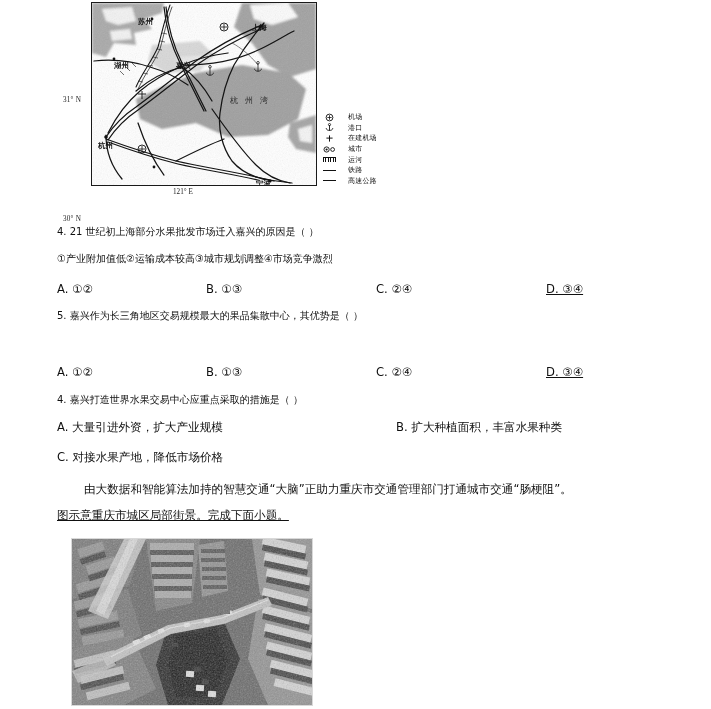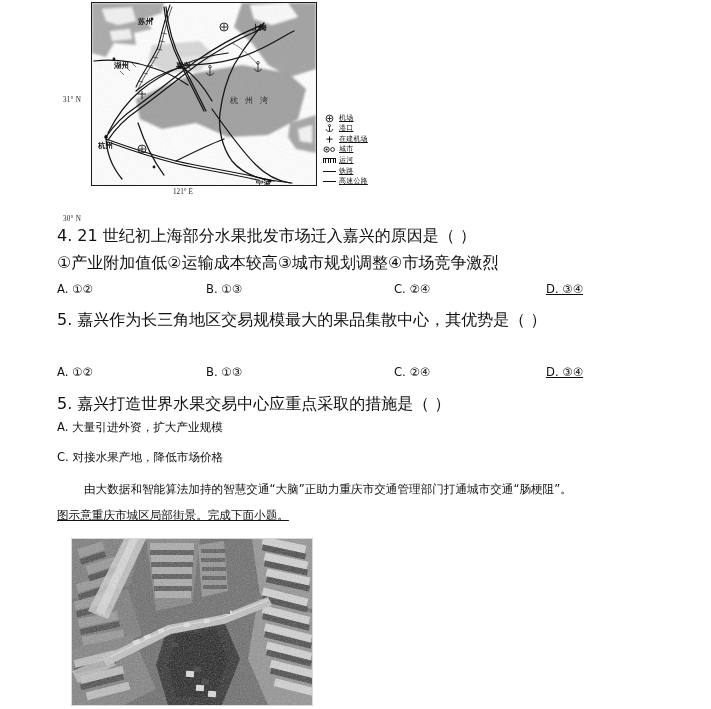--- a/index.html
+++ b/index.html
@@ -82,24 +82,23 @@
 
   
   .legend {
     position: absolute;
     left: 232px;
     top: 110px;
     width: 54px;
   }
   .legend-row {
     display: flex;
-    align-items: flex-end;
+    align-items: center;
     height: 10.6px;
-    gap: 3px;
-    text-decoration: underline;
+    gap: 12px;
   }
   .legend-sym {
     width: 13px;
     flex: 0 0 13px;
     text-align: center;
     font-size: 7px;
     line-height: 1;
     color: #111;
     position: relative;
     height: 9px;
@@ -125,21 +124,21 @@
     margin-top: 2px;
     border-top: 1px solid #111;
     background:
       repeating-linear-gradient(to right, #111 0 1px, transparent 1px 2.4px)
       no-repeat left top/13px 4px;
   }
 
   
   .q-line {
     position: absolute;
-    font-size: 16px;
+    font-size: 10px;
     line-height: 1.2;
     color: #101010;
     white-space: nowrap;
     font-family: "DejaVu Sans", "Liberation Sans", sans-serif;
   }
   .q-stem { left: 57px; }
   .q-items { left: 57px; }
 
   .opt-row {
     position: absolute;
@@ -150,21 +149,21 @@
   .opt {
     position: absolute;
     font-size: 11.6px;
     line-height: 1.2;
     color: #101010;
     white-space: nowrap;
     font-family: "DejaVu Sans", "Liberation Sans", sans-serif;
   }
   .opt-a { left: 0px; }
   .opt-b { left: 149px; }
-  .opt-c { left: 337px; }
+  .opt-c { left: 319px; }
   .opt-d { left: 489px; text-decoration: underline; }
 
   .opt-a2 { left: 0px; }
   .opt-b2 { left: 339px; }
 
   .para {
     position: absolute;
     font-size: 11.6px;
     line-height: 1.2;
     color: #101010;
@@ -402,23 +401,24 @@
   </div>
 
   <div class="q-line q-stem" style="top:310px;">5. 嘉兴作为长三角地区交易规模最大的果品集散中心，其优势是（     ）</div>
   <div class="opt-row" style="top:366px;">
     <span class="opt opt-a">A. ①②</span>
     <span class="opt opt-b">B. ①③</span>
     <span class="opt opt-c">C. ②④</span>
     <span class="opt opt-d">D. ③④</span>
   </div>
 
-  <div class="q-line q-stem" style="top:394px;">5. 嘉兴打造世界水果交易中心应重点采取的措施是（     ）</div>
+  <div class="q-line q-stem" style="top:394px;">4. 嘉兴打造世界水果交易中心应重点采取的措施是（     ）</div>
   <div class="opt-row" style="top:421px;">
     <span class="opt opt-a2">A. 大量引进外资，扩大产业规模</span>
+    <span class="opt opt-b2">B. 扩大种植面积，丰富水果种类</span>
   </div>
   <div class="opt-row" style="top:451px;">
     <span class="opt opt-a2">C. 对接水果产地，降低市场价格</span>
   </div>
 
   <div class="para" style="left:84px; top:483px;">由大数据和智能算法加持的智慧交通“大脑”正助力重庆市交通管理部门打通城市交通“肠梗阻”。</div>
   <div class="para" style="left:57px; top:509px;text-decoration:underline;">图示意重庆市城区局部街景。完成下面小题。</div>
 
   <div class="photo-figure">
     <svg class="photo-canvas" viewBox="0 0 240 166" preserveAspectRatio="none">

